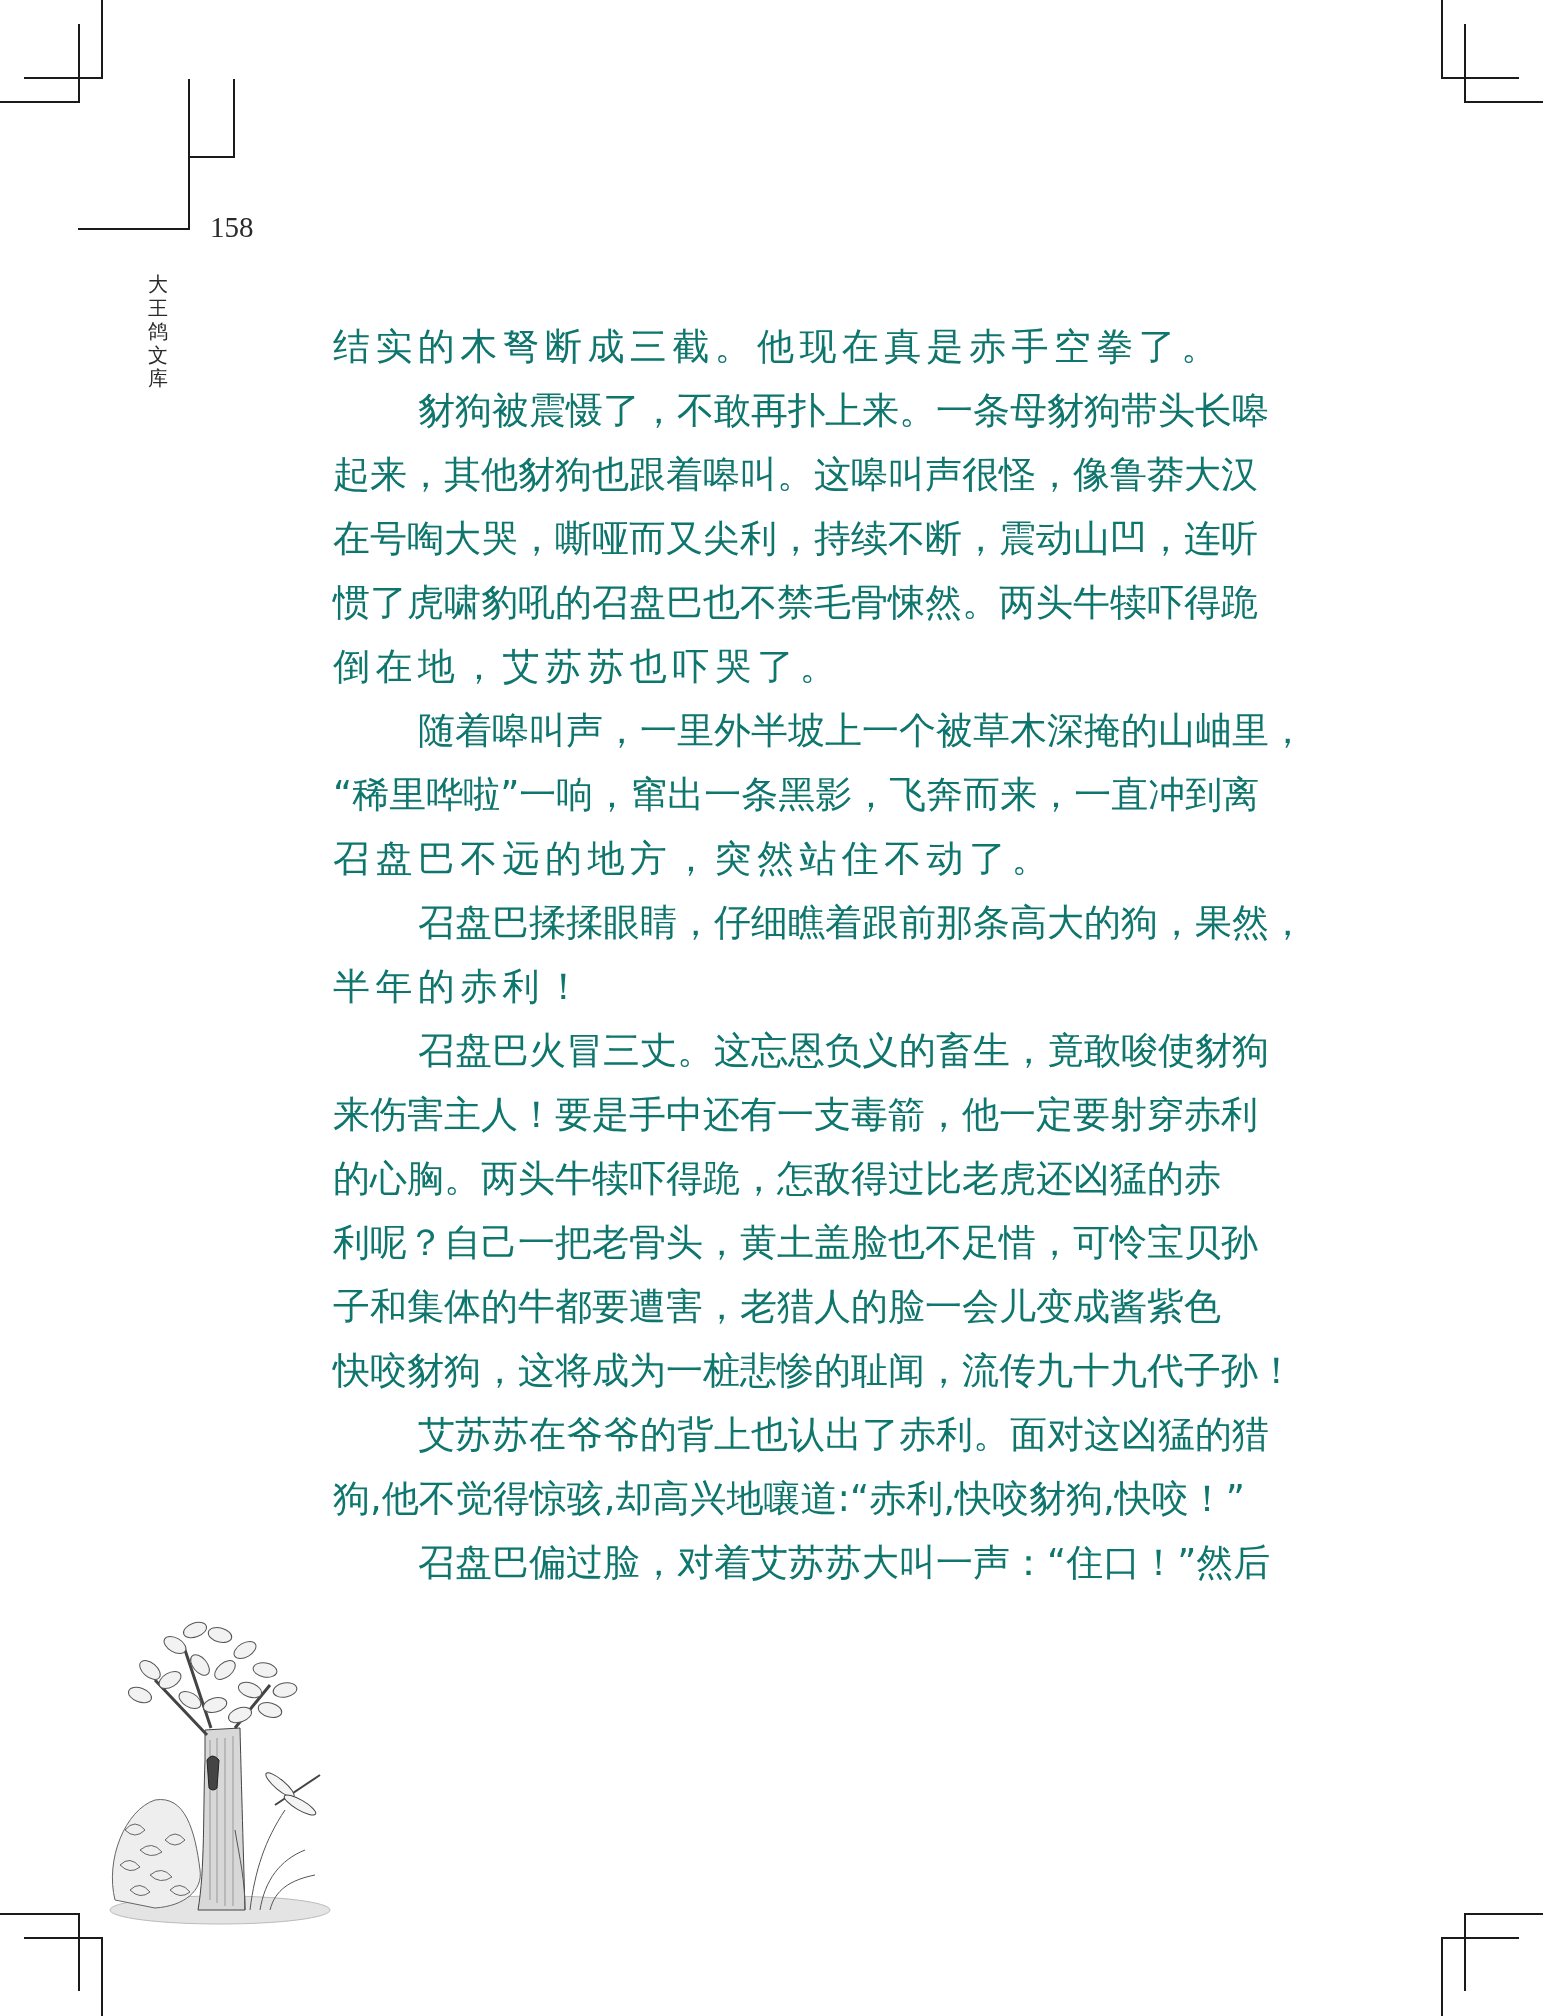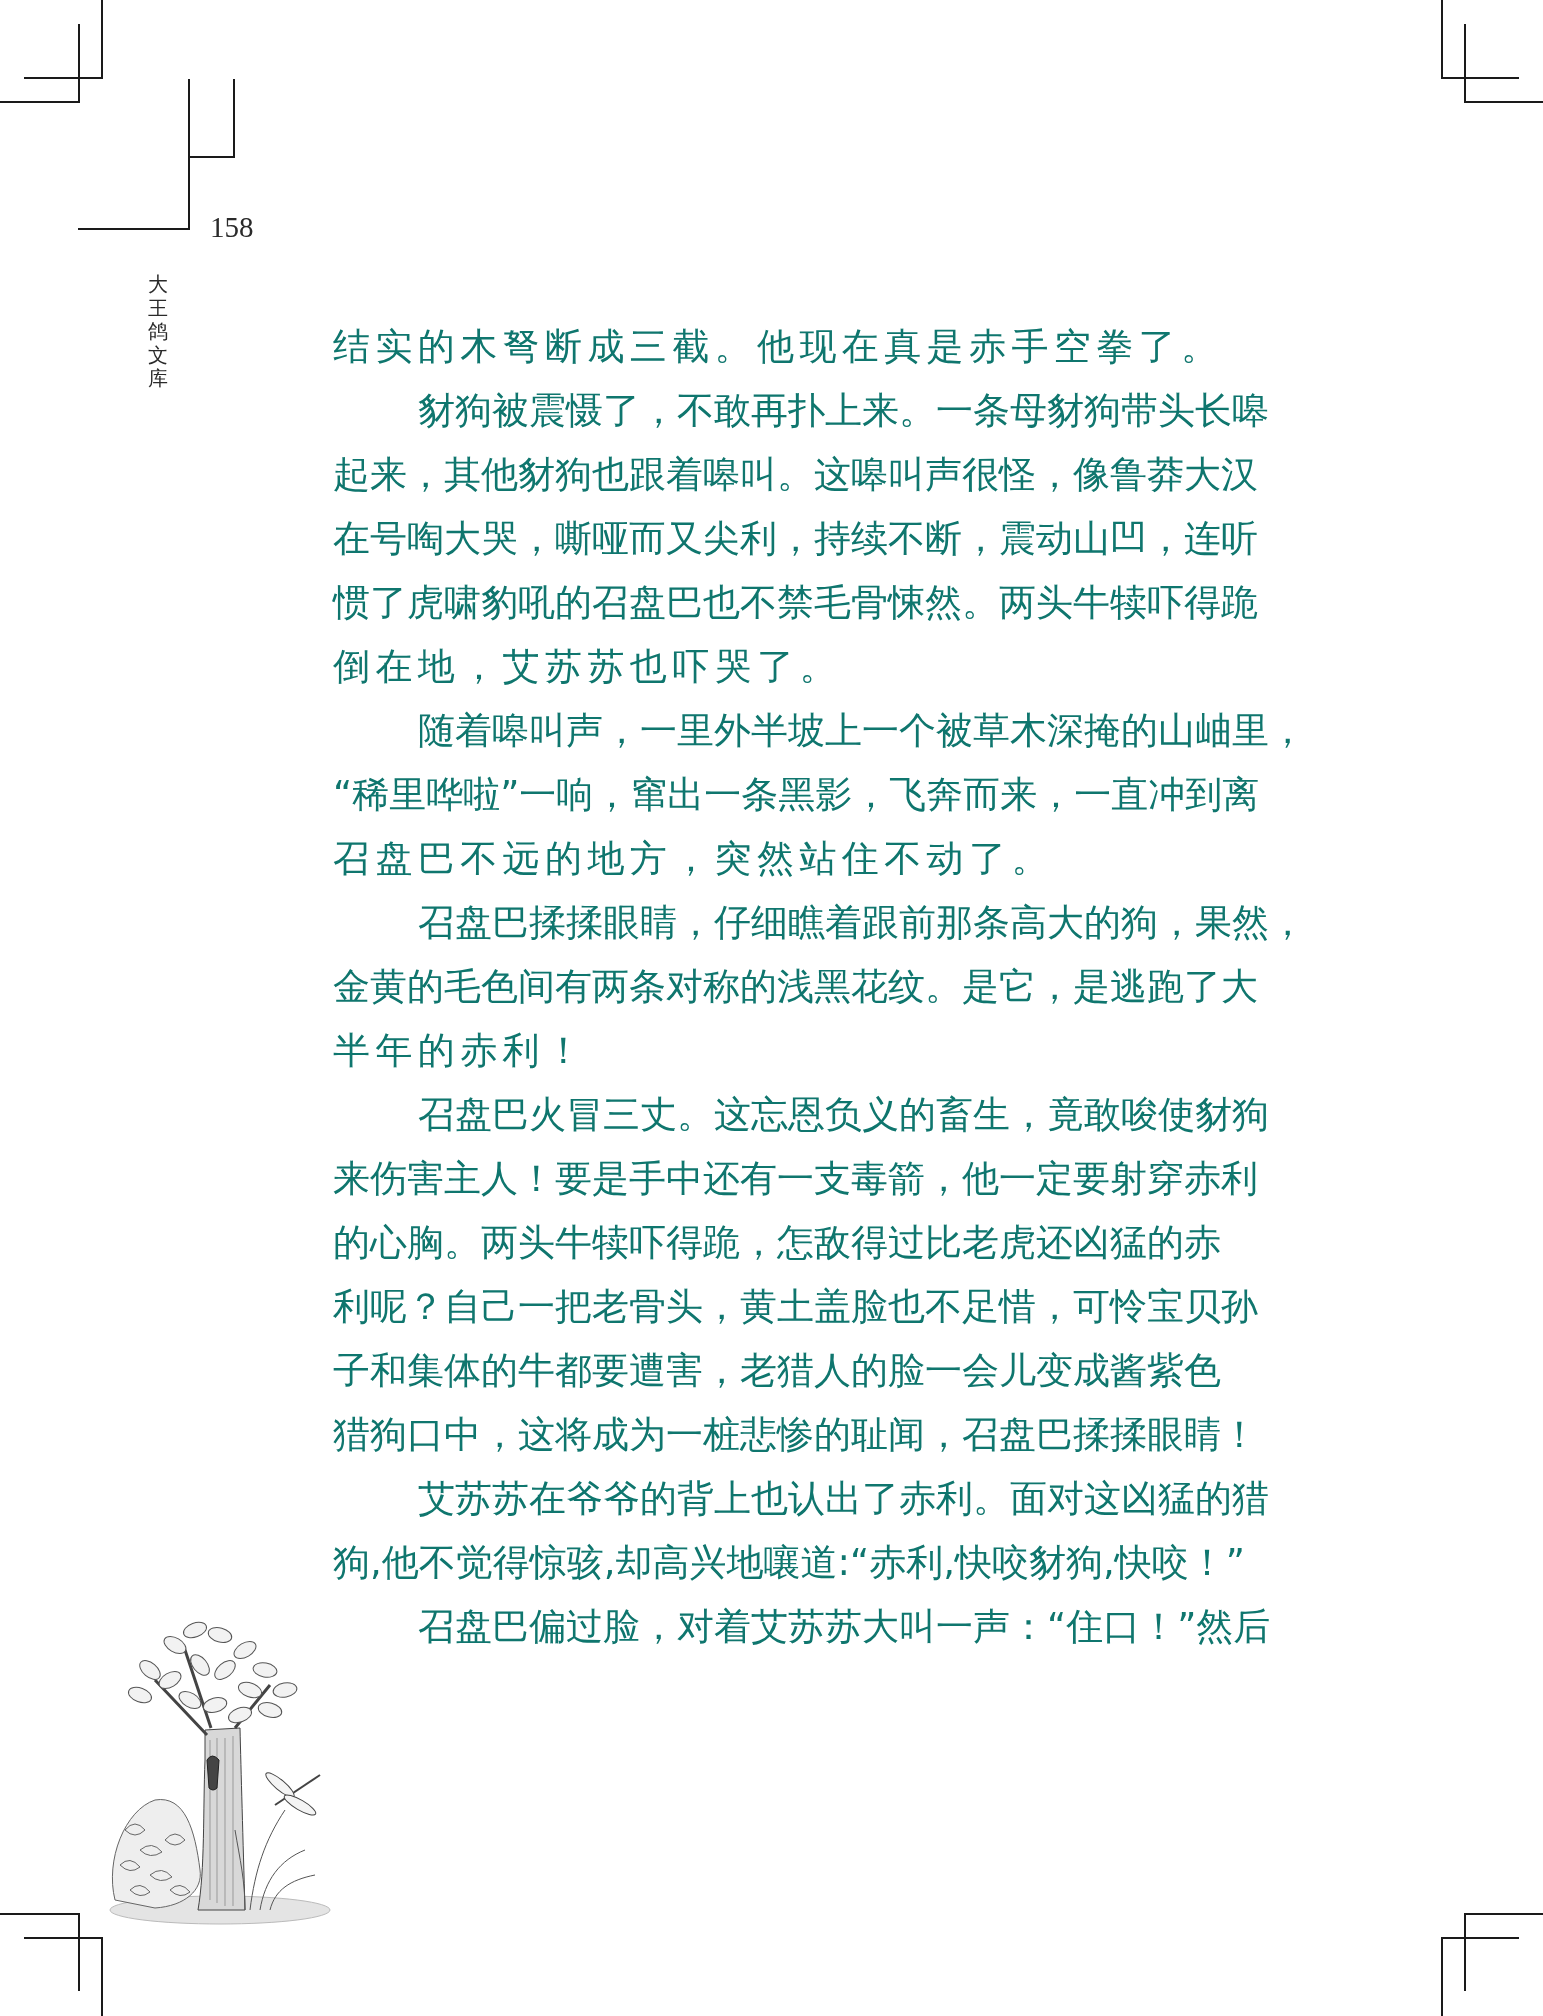--- a/index.html
+++ b/index.html
@@ -70,28 +70,27 @@
     <div class="line last">结实的木弩断成三截。他现在真是赤手空拳了。</div>
     <div class="line indent">豺狗被震慑了，不敢再扑上来。一条母豺狗带头长嗥</div>
     <div class="line">起来，其他豺狗也跟着嗥叫。这嗥叫声很怪，像鲁莽大汉</div>
     <div class="line">在号啕大哭，嘶哑而又尖利，持续不断，震动山凹，连听</div>
     <div class="line">惯了虎啸豹吼的召盘巴也不禁毛骨悚然。两头牛犊吓得跪</div>
     <div class="line last">倒在地，艾苏苏也吓哭了。</div>
     <div class="line indent">随着嗥叫声，一里外半坡上一个被草木深掩的山岫里，</div>
     <div class="line">“稀里哗啦”一响，窜出一条黑影，飞奔而来，一直冲到离</div>
     <div class="line last">召盘巴不远的地方，突然站住不动了。</div>
     <div class="line indent">召盘巴揉揉眼睛，仔细瞧着跟前那条高大的狗，果然，</div>
-    <div class="line">金黄的毛色间有两条对称的浅黑花纹。是它，是逃跑了大</div>
     <div class="line last">半年的赤利！</div>
     <div class="line indent">召盘巴火冒三丈。这忘恩负义的畜生，竟敢唆使豺狗</div>
     <div class="line">来伤害主人！要是手中还有一支毒箭，他一定要射穿赤利</div>
     <div class="line">的心胸。两头牛犊吓得跪，怎敌得过比老虎还凶猛的赤</div>
     <div class="line">利呢？自己一把老骨头，黄土盖脸也不足惜，可怜宝贝孙</div>
     <div class="line">子和集体的牛都要遭害，老猎人的脸一会儿变成酱紫色</div>
-    <div class="line">猎狗口中，这将成为一桩悲惨的耻闻，召盘巴揉揉眼睛！</div>
+    <div class="line">快咬豺狗，这将成为一桩悲惨的耻闻，流传九十九代子孙！</div>
     <div class="line indent">艾苏苏在爷爷的背上也认出了赤利。面对这凶猛的猎</div>
     <div class="line">狗,他不觉得惊骇,却高兴地嚷道:“赤利,快咬豺狗,快咬！”</div>
     <div class="line indent">召盘巴偏过脸，对着艾苏苏大叫一声：“住口！”然后</div>
   </div>
 
 <svg class="illustration" viewBox="0 0 240 320" xmlns="http://www.w3.org/2000/svg">
   <g fill="none" stroke="#555" stroke-width="1">
 
     <ellipse cx="125" cy="300" rx="110" ry="14" fill="#e4e4e4" stroke="#bbb"></ellipse>
 

